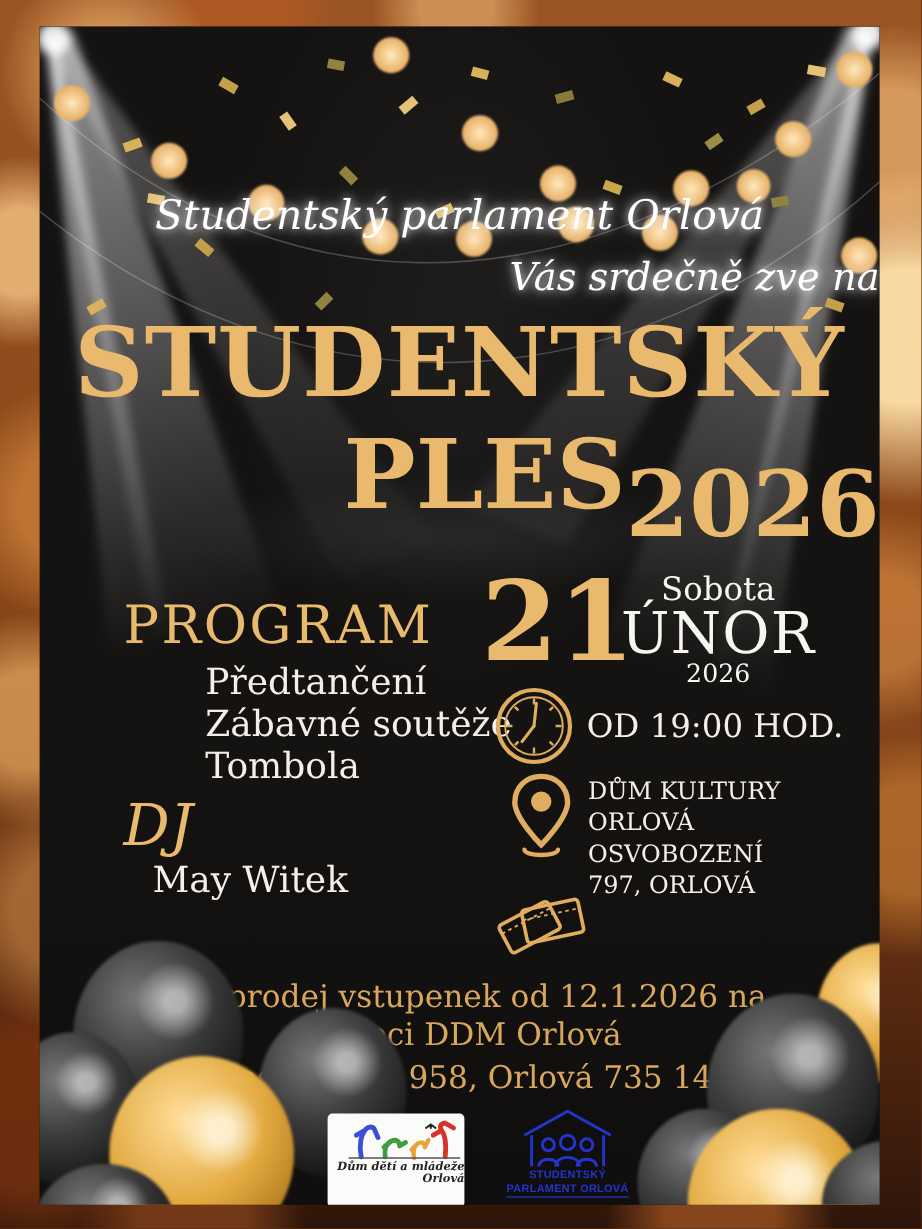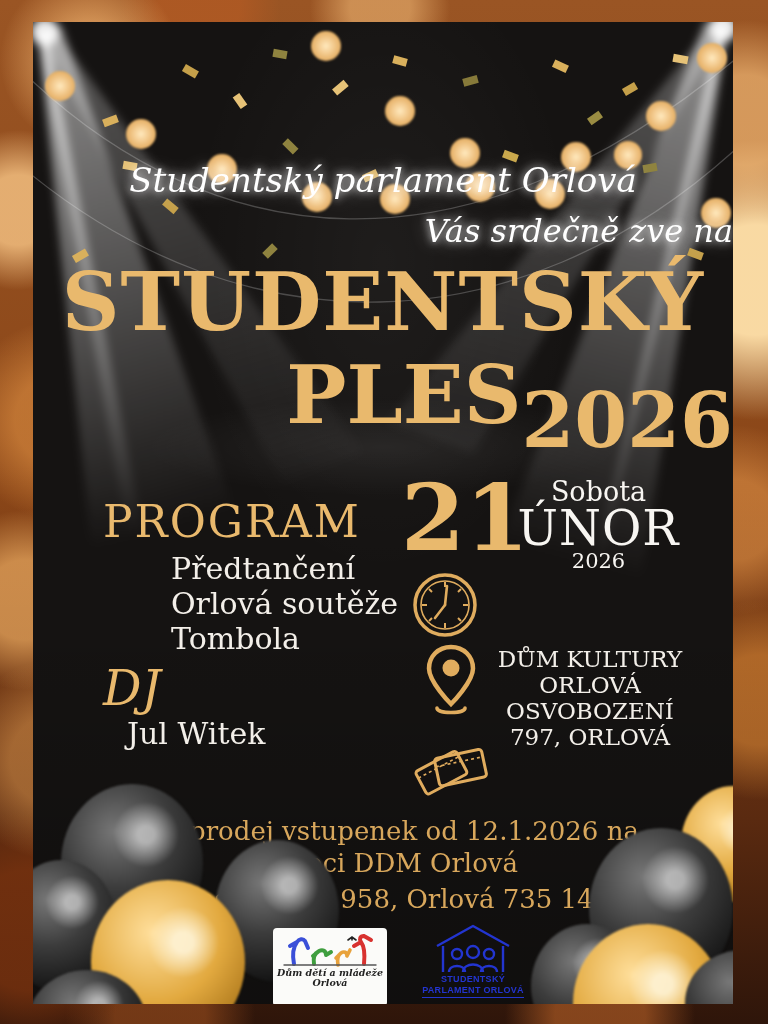--- a/index.html
+++ b/index.html
@@ -58,33 +58,33 @@
       radial-gradient(circle at 38% 30%, #777 0%, #3c3c3c 40%, #0b0b0b 88%);
   }
   .balloon.goldb{
     background:
       radial-gradient(circle at 60% 38%, rgba(255,246,220,.85) 0 7%, transparent 26%),
       radial-gradient(circle at 40% 32%, #FFDF9C 0%, #E2A93F 48%, #9A660F 92%);
   }
   .logo-ddm{
     position:absolute;left:240px;top:906px;width:114px;height:78px;
     background:#fbfbf9;border-radius:4px;display:flex;flex-direction:column;
-    align-items:center;justify-content:flex-start;padding-top:4px;box-sizing:border-box;
+    align-items:flex-end;justify-content:flex-start;padding-top:4px;box-sizing:border-box;
   }
   .logo-ddm .cap{font-family:"DejaVu Serif",serif;font-style:italic;font-size:9.5px;
     line-height:10px;color:#222;text-align:center;font-weight:bold;}
   .logo-parl{
     position:absolute;left:385px;top:900px;width:110px;height:84px;
     display:flex;flex-direction:column;align-items:center;
   }
   .logo-parl .cap{font-family:"Liberation Sans",sans-serif;font-weight:bold;
     font-size:9px;line-height:11px;color:#2335D0;text-align:center;letter-spacing:.3px;}
   .logo-parl .cap.u{border-bottom:1.5px solid #2335D0;padding-bottom:1px;}
-  .venue-block{position:absolute;left:437px;top:624px;width:240px;text-align:center;
-    color:#F3EFE9;font-size:23px;line-height:26px;}
+  .venue-block{position:absolute;left:457px;top:624px;width:240px;text-align:left;
+    color:#F3EFE9;font-size:20px;line-height:26px;}
   .date-block{position:absolute;left:468px;top:455px;width:195px;text-align:center;color:#F8F6F2;}
 </style>
 </head>
 <body>
 
 <div class="bg"></div>
 
 <div class="poster">
 
   <svg class="decor" width="700" height="982" viewBox="0 0 700 982">
@@ -173,24 +173,24 @@
   <div class="txt script" style="top:190px;font-size:32px;text-align:right;">Vás srdečně zve na</div>
 
   <div class="txt title gold" style="top:234px;font-size:80px;line-height:92px;">STUDENTSKÝ</div>
   <div class="txt title-row" style="top:326px;left:0;">
     <span class="gold" style="font-size:80px;font-weight:bold;">PLES</span>
     <span class="gold year-offset" style="font-size:76px;font-weight:bold;">2026</span>
   </div>
 
   <div class="txt gold" style="left:70px;top:474px;font-size:44px;letter-spacing:2px;">PROGRAM</div>
   <div class="txt white prog-item" style="left:94px;top:530px;">Předtančení</div>
-  <div class="txt white prog-item" style="left:94px;top:565px;">Orlová soutěže</div>
+  <div class="txt white prog-item" style="left:94px;top:565px;">Zábavné soutěže</div>
   <div class="txt white prog-item" style="left:94px;top:600px;">Tombola</div>
   <div class="txt gold" style="left:70px;top:638px;font-size:48px;font-style:italic;">DJ</div>
-  <div class="txt white" style="left:94px;top:694px;font-size:30px;">Jul Witek</div>
+  <div class="txt white" style="left:94px;top:694px;font-size:30px;">May Witek</div>
 
   <div class="txt gold" style="left:368px;top:442px;font-size:92px;font-weight:bold;">21</div>
   <div class="date-block">
     <div style="font-size:27px;line-height:29px;">Sobota</div>
     <div style="font-size:48px;line-height:44px;letter-spacing:1px;">ÚNOR</div>
     <div style="font-size:21px;line-height:23px;">2026</div>
   </div>
 
   <svg class="decor" style="left:378px;top:549px;" width="68" height="68" viewBox="0 0 68 68">
     <circle cx="34" cy="34" r="30" fill="none" stroke="#E0AC5E" stroke-width="3.5"></circle>
@@ -203,20 +203,21 @@
       <line x1="18" y1="18" x2="21" y2="21"></line>
         <line x1="50" y1="18" x2="47" y2="21"></line>
       <line x1="18" y1="50" x2="21" y2="47"></line>
         <line x1="50" y1="50" x2="47" y2="47"></line>
     </g>
     <g stroke="#E0AC5E" stroke-width="2.6" stroke-linecap="round">
       <line x1="34" y1="34" x2="36" y2="15"></line>
       <line x1="34" y1="34" x2="24" y2="47"></line>
     </g>
   </svg>
+  <div class="txt white" style="left:456px;top:568px;font-size:27px;">OD 19:00 HOD.</div>
 
   <svg class="decor" style="left:392px;top:622px;" width="52" height="78" viewBox="0 0 52 78">
     <path d="M26,3 C13,3 4,12.5 4,24.5 C4,38 26,60 26,60 C26,60 48,38 48,24.5 C48,12.5 39,3 26,3 Z" fill="none" stroke="#E0AC5E" stroke-width="4.5"></path>
     <circle cx="26" cy="24" r="8.5" fill="#E0AC5E"></circle>
     <path d="M12,64 C12,70 40,70 40,64" fill="none" stroke="#E0AC5E" stroke-width="3.6" stroke-linecap="round"></path>
   </svg>
   <div class="venue-block">
     <div>DŮM KULTURY ORLOVÁ</div>
     <div>OSVOBOZENÍ</div>
     <div>797, ORLOVÁ</div>

